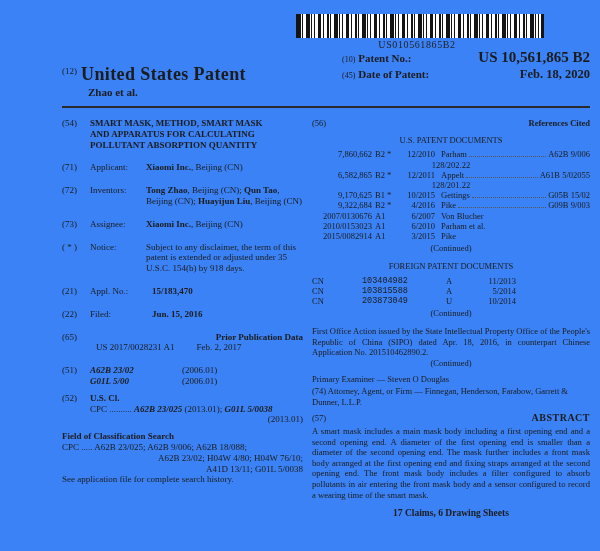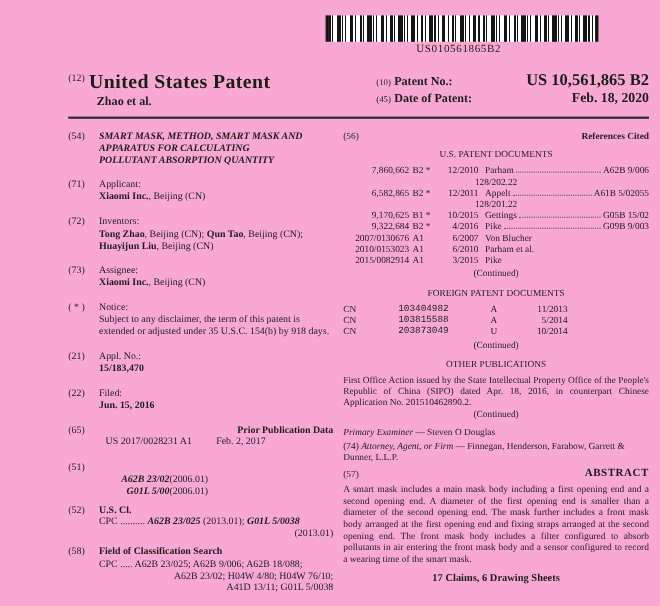--- a/index.html
+++ b/index.html
@@ -1,21 +1,21 @@
 <!DOCTYPE html>
 <html><head>
 <meta charset="utf-8">
 <style>
   html,body{margin:0;padding:0;}
   body{
     width:600px;height:551px;background:#ffffff;position:relative;overflow:hidden;
     font-family:"Liberation Serif", serif;color:#1c1c1c;
     -webkit-font-smoothing:antialiased;
   }
-  .page{position:absolute;inset:0;background:#f9a8d4;}
+  .page{position:absolute;inset:0;background:#3b82f6;}
 
   
   .barcode-wrap{position:absolute;left:296px;top:14px;width:242px;text-align:center;}
   .barcode-bars{
     height:24px;width:100%;
     background:repeating-linear-gradient(90deg,
       #141414 0px 2px,#fff 2px 3px,
       #141414 3px 4px,#fff 4px 7px,
       #141414 7px 11px,#fff 11px 12px,
       #141414 12px 13px,#fff 13px 15px,
@@ -24,50 +24,50 @@
       #141414 24px 25px,#fff 25px 28px);
     border-left:3px solid #141414;border-right:3px solid #141414;
   }
   .barcode-text{font-size:10px;letter-spacing:.6px;margin-top:1px;color:#222;}
 
   
   .hdr-left{position:absolute;left:62px;top:64px;}
   .hdr-tag{font-size:9px;vertical-align:6px;}
   .hdr-title{font-size:18px;font-weight:bold;letter-spacing:.4px;}
   .hdr-author{font-size:11px;font-weight:bold;margin:1px 0 0 26px;}
-  .hdr-right{position:absolute;left:342px;top:66px;width:248px;}
+  .hdr-right{position:absolute;left:342px;top:50px;width:248px;}
   .hdr-row{display:flex;justify-content:space-between;align-items:baseline;line-height:15px;}
   .hdr-row .tag{font-size:8px;}
   .hdr-row .lbl{font-size:11px;font-weight:bold;flex:1;padding-left:3px;}
   .val-patent{font-size:15px;font-weight:bold;}
   .val-date{font-size:12.5px;font-weight:bold;}
   .rule{position:absolute;left:62px;top:106px;width:528px;border-top:2px solid #2b2b2b;}
 
   
   .col-left{position:absolute;left:62px;top:118px;width:241px;font-size:9px;line-height:10.8px;}
   .col-right{position:absolute;left:312px;top:118px;width:278px;font-size:8.5px;line-height:10.2px;}
 
   .sec{display:flex;margin-bottom:12px;}
   .sec-tag{width:28px;flex:none;}
   .sec-body{flex:1;min-width:0;}
   .b{font-weight:bold;}
   .bi{font-weight:bold;font-style:italic;}
-  .i{font-style:italic;}
-  .lblrow{display:flex;flex-direction:column;}
+  .i{}
+  .lblrow{display:flex;}
   .lblrow .lbl{width:56px;flex:none;}
   .lblrow .val{flex:1;}
-  .title-body{max-width:186px;font-weight:bold;font-style:italic;}
+  .title-body{max-width:186px;font-weight:bold;}
   .center-head{text-align:right;font-weight:bold;}
   .center{text-align:center;}
   .right{text-align:right;}
   .publine{margin-left:6px;}
   .publine .gap{display:inline-block;width:22px;}
   .prio-line{display:flex;align-items:baseline;}
   .prio-line .leader{flex:1;overflow:hidden;white-space:nowrap;padding:0 3px;}
-  .clrow{display:flex;text-align:right;}
+  .clrow{display:flex;}
   .clrow .code{width:92px;flex:none;}
   .searchnote{margin-top:0px;}
 
   
   .sec56{display:flex;margin-bottom:7px;}
   .sec56 .sec-tag{width:24px;}
   .ustable{margin:4px 0 2px 0;}
   .usrow{display:flex;align-items:baseline;}
   .r-no{width:60px;flex:none;text-align:right;}
   .r-kind{width:24px;flex:none;padding-left:3px;}
@@ -180,21 +180,21 @@
       <span class="sec-tag">(65)</span>
       <div class="sec-body">
         <div class="center-head">Prior Publication Data</div>
         <div class="publine">
           <span>US 2017/0028231 A1</span><span class="gap"></span><span>Feb. 2, 2017</span>
         </div>
       </div>
     </div>
 
 
-    <div class="sec" style="margin-bottom:6px;flex-direction:column;">
+    <div class="sec" style="margin-bottom:6px;">
       <span class="sec-tag">(51)</span>
       <div class="sec-body">
         <div class="clrow">
           <span class="code bi">A62B 23/02</span>
           <span>(2006.01)</span>
         </div>
         <div class="clrow">
           <span class="code bi">G01L 5/00</span>
           <span>(2006.01)</span>
         </div>
@@ -204,26 +204,26 @@
     <div class="sec" style="margin-bottom:6px;">
       <span class="sec-tag">(52)</span>
       <div class="sec-body">
         <div class="b">U.S. Cl.</div>
         <div><span>CPC .......... </span><span class="bi">A62B 23/025</span><span> (2013.01); </span><span class="bi">G01L 5/0038</span></div>
         <div class="right">(2013.01)</div>
       </div>
     </div>
 
     <div class="sec">
-      <span class="sec-tag">(58)</span>
       <div class="sec-body">
         <div class="b">Field of Classification Search</div>
         <div>CPC ..... A62B 23/025; A62B 9/006; A62B 18/088;</div>
         <div class="right">A62B 23/02; H04W 4/80; H04W 76/10;</div>
         <div class="right">A41D 13/11; G01L 5/0038</div>
+        <div class="searchnote">See application file for complete search history.</div>
       </div>
     </div>
 
   </div>
 
   <div class="col-right">
 
     <div class="sec56">
       <span class="sec-tag">(56)</span>
       <span class="center-head" style="flex:1;">References Cited</span>
@@ -303,21 +303,20 @@
       </div>
       <div class="frow">
         <span class="f-country">CN</span>
         <span class="f-no">203873049</span>
         <span class="f-kind">U</span>
         <span class="f-date">10/2014</span>
       </div>
     </div>
     <div class="continued">(Continued)</div>
 
-    <div class="center">OTHER PUBLICATIONS</div>
     <div class="para">First Office Action issued by the State Intellectual Property Office of the People's Republic of China (SIPO) dated Apr. 18, 2016, in counterpart Chinese Application No. 201510462890.2.</div>
     <div class="continued" style="margin-top:1px;margin-bottom:4px;">(Continued)</div>
 
     <div class="examiner"><span class="i">Primary Examiner</span><span> — </span><span>Steven O Douglas</span></div>
 
     <div class="attorney"><span>(74)</span> <span class="i">Attorney, Agent, or Firm</span><span> — </span><span>Finnegan, Henderson, Farabow, Garrett &amp; Dunner, L.L.P.</span></div>
 
     <div class="abs-head">
       <span class="sec-tag">(57)</span>
       <span class="center-head">ABSTRACT</span>

